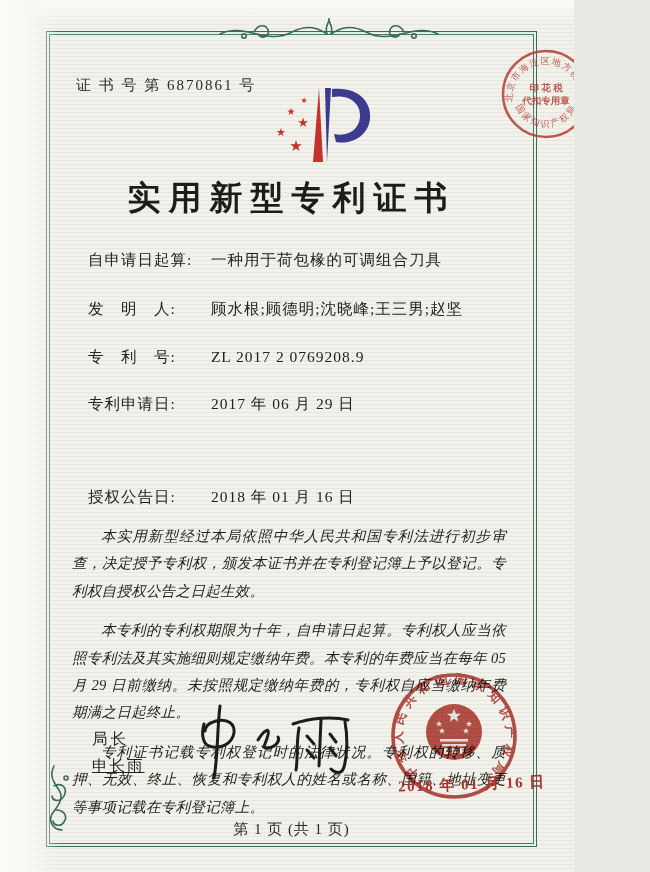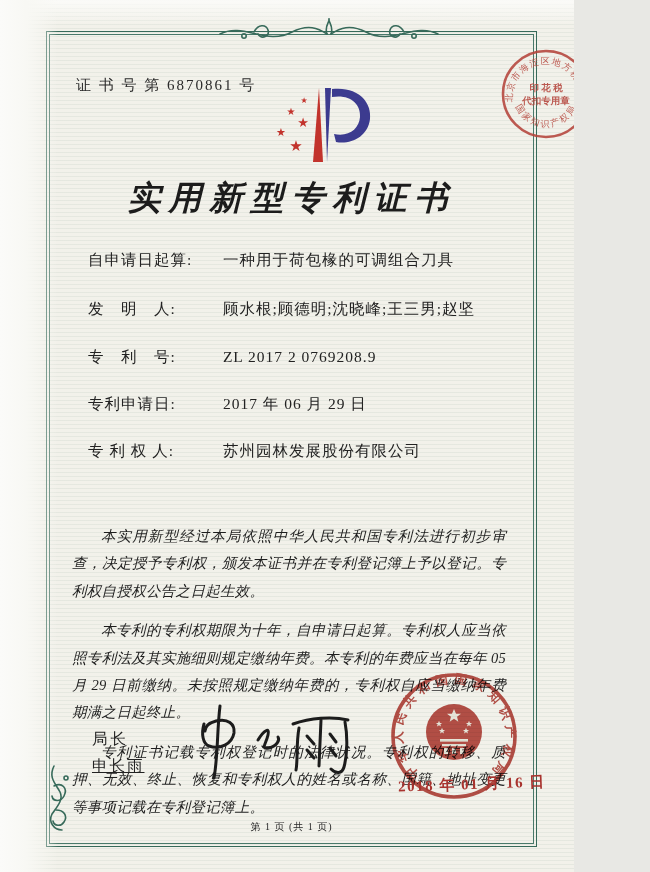--- a/index.html
+++ b/index.html
@@ -16,33 +16,33 @@
     background:
       linear-gradient(90deg,#fbfbf9 0px,#f8f8f4 26px, rgba(251,251,249,0) 58px),
       linear-gradient(180deg, rgba(252,252,250,.9) 0px, rgba(252,252,250,0) 26px);
     z-index:5;
   }
   .frame{position:absolute;left:46px;top:31px;right:37px;bottom:25px;border:1.5px solid #376a5a;z-index:1;}
   .frame::before{content:"";position:absolute;inset:2px;border:1px solid #49796a;}
   .ornament{position:absolute;z-index:6;}
   .cert-no{position:absolute;left:76px;top:76px;font-size:15px;letter-spacing:2px;color:#2a2a2a;z-index:8;}
   .logo{position:absolute;left:252px;top:86px;z-index:8;}
-  .title{position:absolute;left:46px;right:37px;top:176px;text-align:center;font-size:33px;font-weight:bold;letter-spacing:8px;color:#1c1c1c;z-index:8;font-style:italic;}
+  .title{position:absolute;left:46px;right:37px;top:176px;text-align:center;font-size:33px;font-weight:bold;letter-spacing:8px;color:#1c1c1c;z-index:8;}
   .field-row{position:absolute;left:88px;right:56px;font-size:15.5px;letter-spacing:1px;color:#222;z-index:8;white-space:nowrap;}
   .f-label{display:inline-block;min-width:118px;}
-  .f-value{margin-left:12px;}
+  .f-value{margin-left:0;}
   .body-text{position:absolute;left:60px;right:56px;top:511px;z-index:8;}
   .body-text p{margin:12px;padding:0;text-indent:2em;font-size:14.5px;line-height:27.4px;text-align:justify;color:#1e1e1e;font-style:italic;letter-spacing:.3px;}
   .signer{position:absolute;left:92px;top:729px;font-size:15.5px;letter-spacing:3px;z-index:8;color:#222;}
   .signer .name{margin-top:6px;letter-spacing:2px;text-decoration:underline;}
   .signature{position:absolute;left:190px;top:700px;z-index:9;}
   .tax-stamp{position:absolute;left:499px;top:47px;z-index:7;opacity:.88;}
   .office-seal{position:absolute;left:384px;top:666px;z-index:10;opacity:.88;mix-blend-mode:multiply;}
   .seal-date{position:absolute;left:398px;top:775px;z-index:11;color:#a8332e;font-size:15px;font-weight:bold;letter-spacing:1.5px;transform:rotate(-2deg);white-space:nowrap;}
-  .footer{position:absolute;left:46px;right:37px;top:820px;text-align:center;font-size:10px;letter-spacing:1px;color:#2a2a2a;z-index:8;}
+  .footer{position:absolute;left:46px;right:37px;top:820px;text-align:center;font-size:15px;letter-spacing:1px;color:#2a2a2a;z-index:8;}
 </style>
 </head>
 <body>
 
 <div class="page">
 
   <div class="frame"></div>
 
   <svg class="ornament" style="left:214px;top:18px;" width="230" height="32" viewBox="0 0 230 32">
     <g fill="none" stroke="#376a5a" stroke-width="1.6" stroke-linecap="round">
@@ -102,23 +102,23 @@
     <span class="f-value">顾水根;顾德明;沈晓峰;王三男;赵坚</span>
   </div>
   <div class="field-row" style="top:347px">
     <span class="f-label">专　利　号:</span>
     <span class="f-value">ZL 2017 2 0769208.9</span>
   </div>
   <div class="field-row" style="top:394px">
     <span class="f-label">专利申请日:</span>
     <span class="f-value">2017 年 06 月 29 日</span>
   </div>
-  <div class="field-row" style="top:441px">
-    <span class="f-label">专 利 权 人:</span>
-    <span class="f-value">苏州园林发展股份有限公司</span>
+  <div class="field-row" style="top:487px">
+    <span class="f-label">授权公告日:</span>
+    <span class="f-value">2018 年 01 月 16 日</span>
   </div>
 
   <div class="body-text">
     <p>本实用新型经过本局依照中华人民共和国专利法进行初步审查，决定授予专利权，颁发本证书并在专利登记簿上予以登记。专利权自授权公告之日起生效。</p>
     <p>本专利的专利权期限为十年，自申请日起算。专利权人应当依照专利法及其实施细则规定缴纳年费。本专利的年费应当在每年 05 月 29 日前缴纳。未按照规定缴纳年费的，专利权自应当缴纳年费期满之日起终止。</p>
     <p>专利证书记载专利权登记时的法律状况。专利权的转移、质押、无效、终止、恢复和专利权人的姓名或名称、国籍、地址变更等事项记载在专利登记簿上。</p>
   </div>
 
   <div class="signer">
     <div>局长</div>

